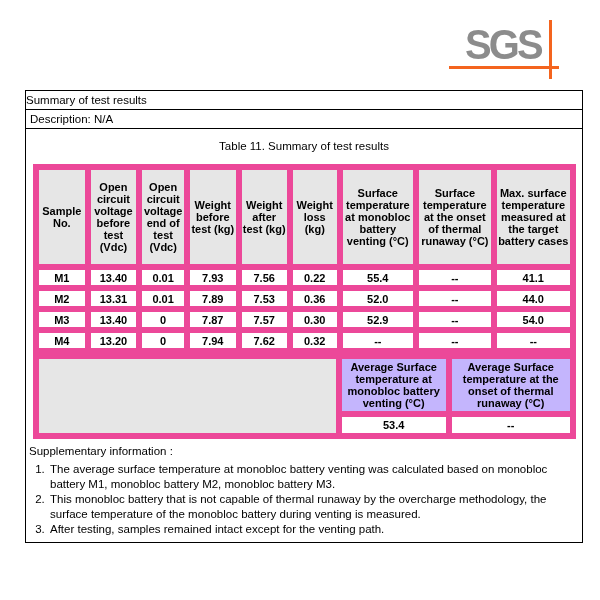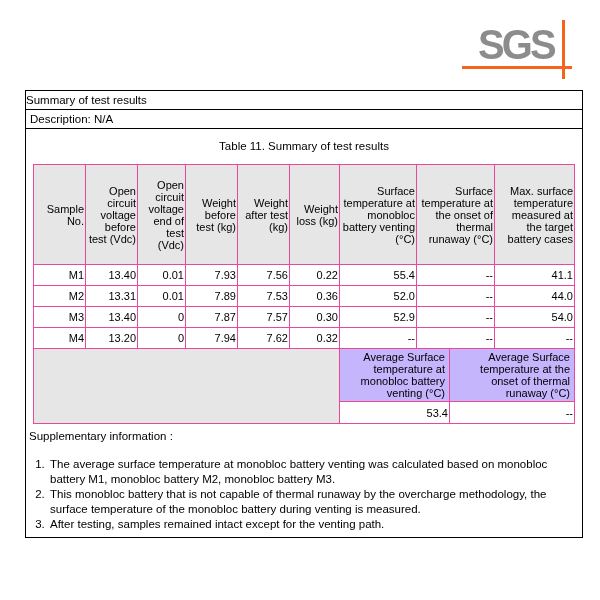--- a/index.html
+++ b/index.html
@@ -6,21 +6,21 @@
   body {
     width:600px; height:600px;
     background:#ffffff;
     font-family:"Liberation Sans", sans-serif;
     color:#000;
     position:relative;
     overflow:hidden;
   }
 
   
-  .logo { position:absolute; left:455px; top:15px; width:132px; height:68px; }
+  .logo { position:absolute; left:442px; top:15px; width:132px; height:68px; }
   .logo-text {
     position:absolute; left:23px; top:0; width:86px;
     font-size:42px; line-height:60px; font-weight:bold;
     color:#8c8c8c; letter-spacing:-3px;
     transform:scaleX(.95); transform-origin:left center;
   }
   .logo-hline { position:absolute; left:7px; top:51px; width:110px; height:3px; background:#f4641e; }
   .logo-vline { position:absolute; left:107px; top:5px; width:3px; height:59px; background:#f4641e; }
 
   
@@ -37,37 +37,37 @@
     height:18px; line-height:18px; text-align:left;
     padding-left:4px; border-bottom:1px solid #000;
   }
   .box-content { padding:0 0 2px 0; }
   .table-caption { text-align:center; margin:11px 0 12px 0; }
 
   
   .tables-wrap { margin-left:7px; width:543px; }
   table { border-collapse:collapse; table-layout:fixed; }
   .results-table th, .results-table td, .avg-table td {
-    border:1px solid #ec4899;
-    font-size:11px; font-weight:normal;
-    text-align:right; vertical-align:middle;
+    border:6px solid #ec4899;
+    font-size:11px; font-weight:bold;
+    text-align:center; vertical-align:middle;
     padding:1px 1px; overflow:hidden;
   }
   .results-table thead tr { height:100px; }
   .results-table th { background:#e6e6e6; }
   .results-table tbody tr { height:21px; }
   .avg-table { margin-top:-1px; }
   .avg-table .avg-spacer-cell { background:#e6e6e6; }
   .avg-table .avg-label-cell { background:#c4b5fd; padding:2px 4px; }
   .avg-label-row { height:53px; }
   .avg-value-row { height:22px; }
 
   
   .supplementary { padding:4px 4px 2px 2px; }
-  .supp-heading { margin:1px 0 14px 1px; line-height:14px; }
+  .supp-heading { margin:1px 0 4px 1px; line-height:14px; }
   .supp-list { margin:0; padding-left:20px; }
   .supp-list li { padding-left:2px; line-height:14.5px; margin:0 0 1px 0; }
 </style>
 </head>
 <body>
 
 <div class="logo">
   <div class="logo-text">SGS</div>
   <div class="logo-hline"></div>
   <div class="logo-vline"></div>

